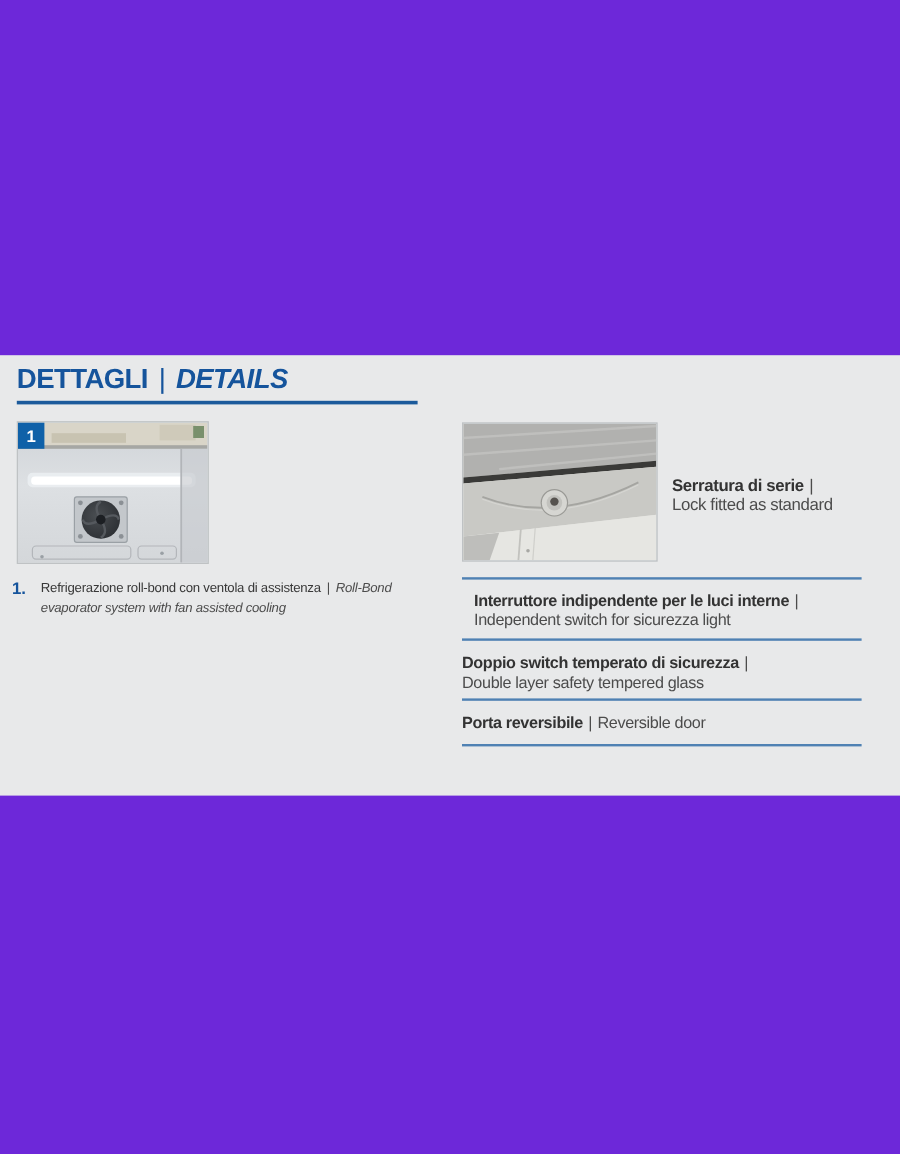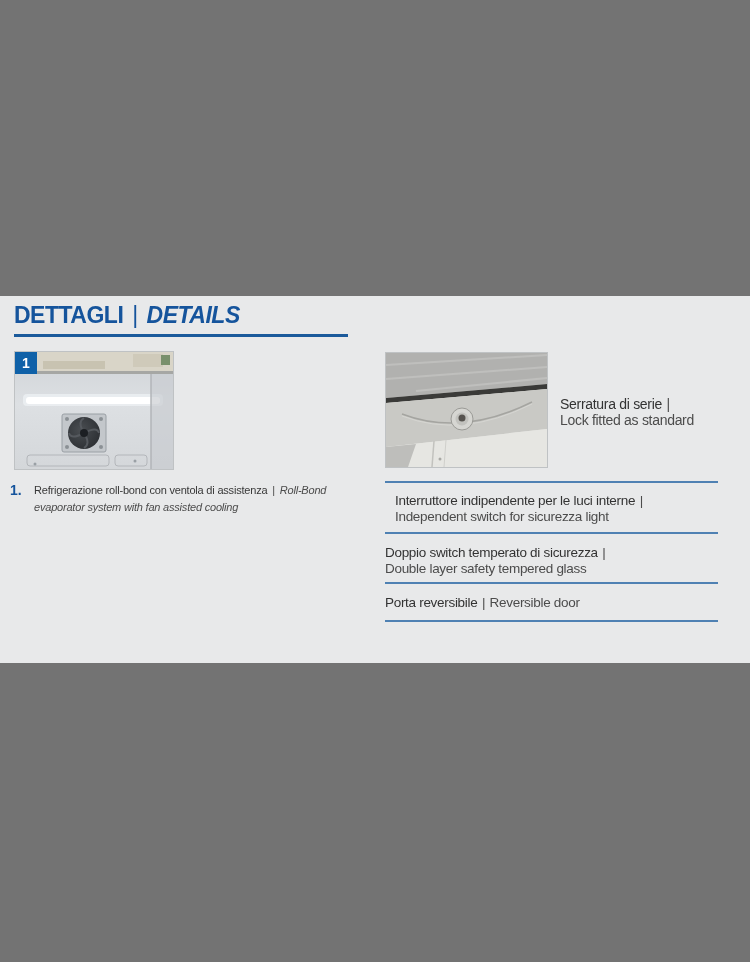--- a/index.html
+++ b/index.html
@@ -1,20 +1,20 @@
 <!DOCTYPE html>
 <html><head>
 <meta charset="utf-8">
 <style>
   * { margin:0; padding:0; box-sizing:border-box; }
   html,body { background:#ffffff; }
   .page {
     position:relative;
     width:750px; height:962px;
-    background:#737373;
+    background:#6d28d9;
     overflow:hidden;
     font-family:"Liberation Sans", sans-serif;
   }
   .panel {
     position:absolute;
     left:0; top:296px;
     width:750px; height:367px;
     background:#e8e9ea;
   }
   .col { position:absolute; top:0; height:367px; }
@@ -72,21 +72,21 @@
     color:#333333;
   }
   .kp-row {
     position:absolute; left:0; width:340px;
     font-size:13.5px; line-height:16px; letter-spacing:-0.3px;
     color:#333333; white-space:nowrap;
   }
   .kp-row-2 { top:197px;margin-left:10px; }
   .kp-row-3 { top:249px; }
   .kp-row-4 { top:299px; }
-  .bold-it { font-weight:normal; color:#333333; }
+  .bold-it { font-weight:bold; color:#333333; }
   .sep-ch  { font-weight:normal; color:#4c4c4c; padding:0 1px; }
   .ital-en { font-weight:normal; color:#4c4c4c; }
 
   .kp-div {
     position:absolute; left:0; width:333px; height:0;
     border-top:2px solid #4f81b3;
   }
   .kp-div-1 { top:185px; }
   .kp-div-2 { top:236px; }
   .kp-div-3 { top:286px; }

